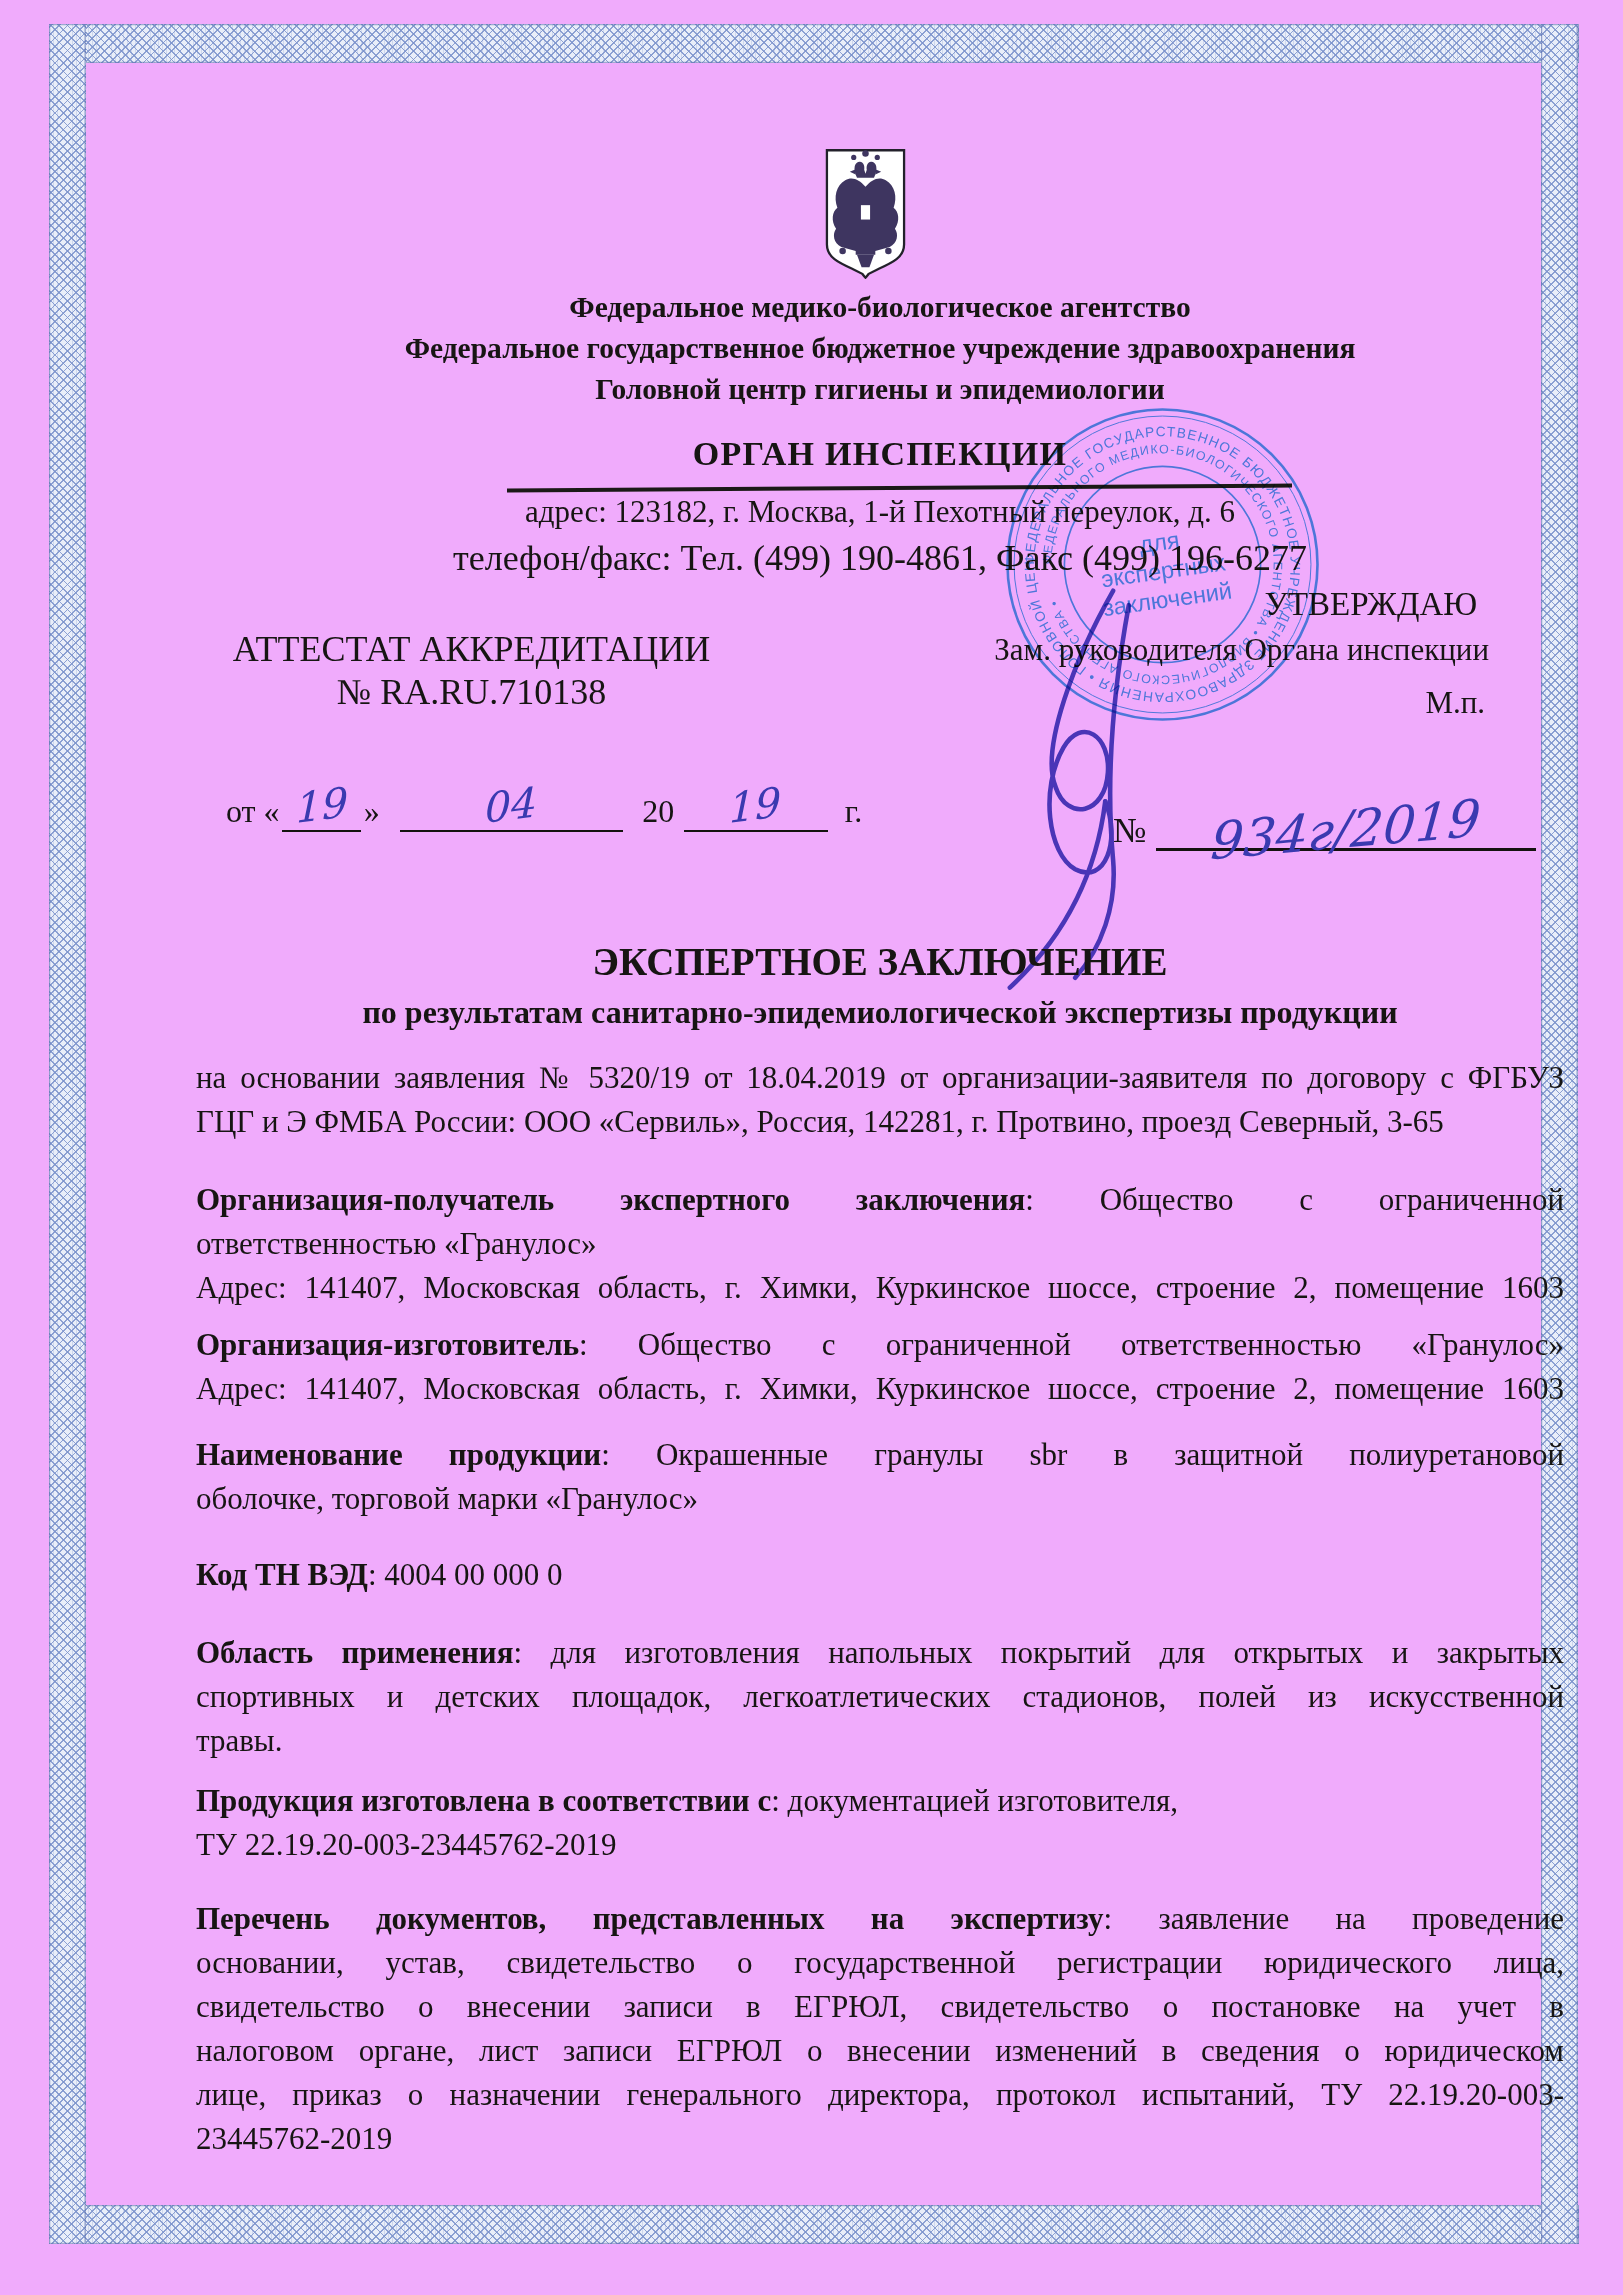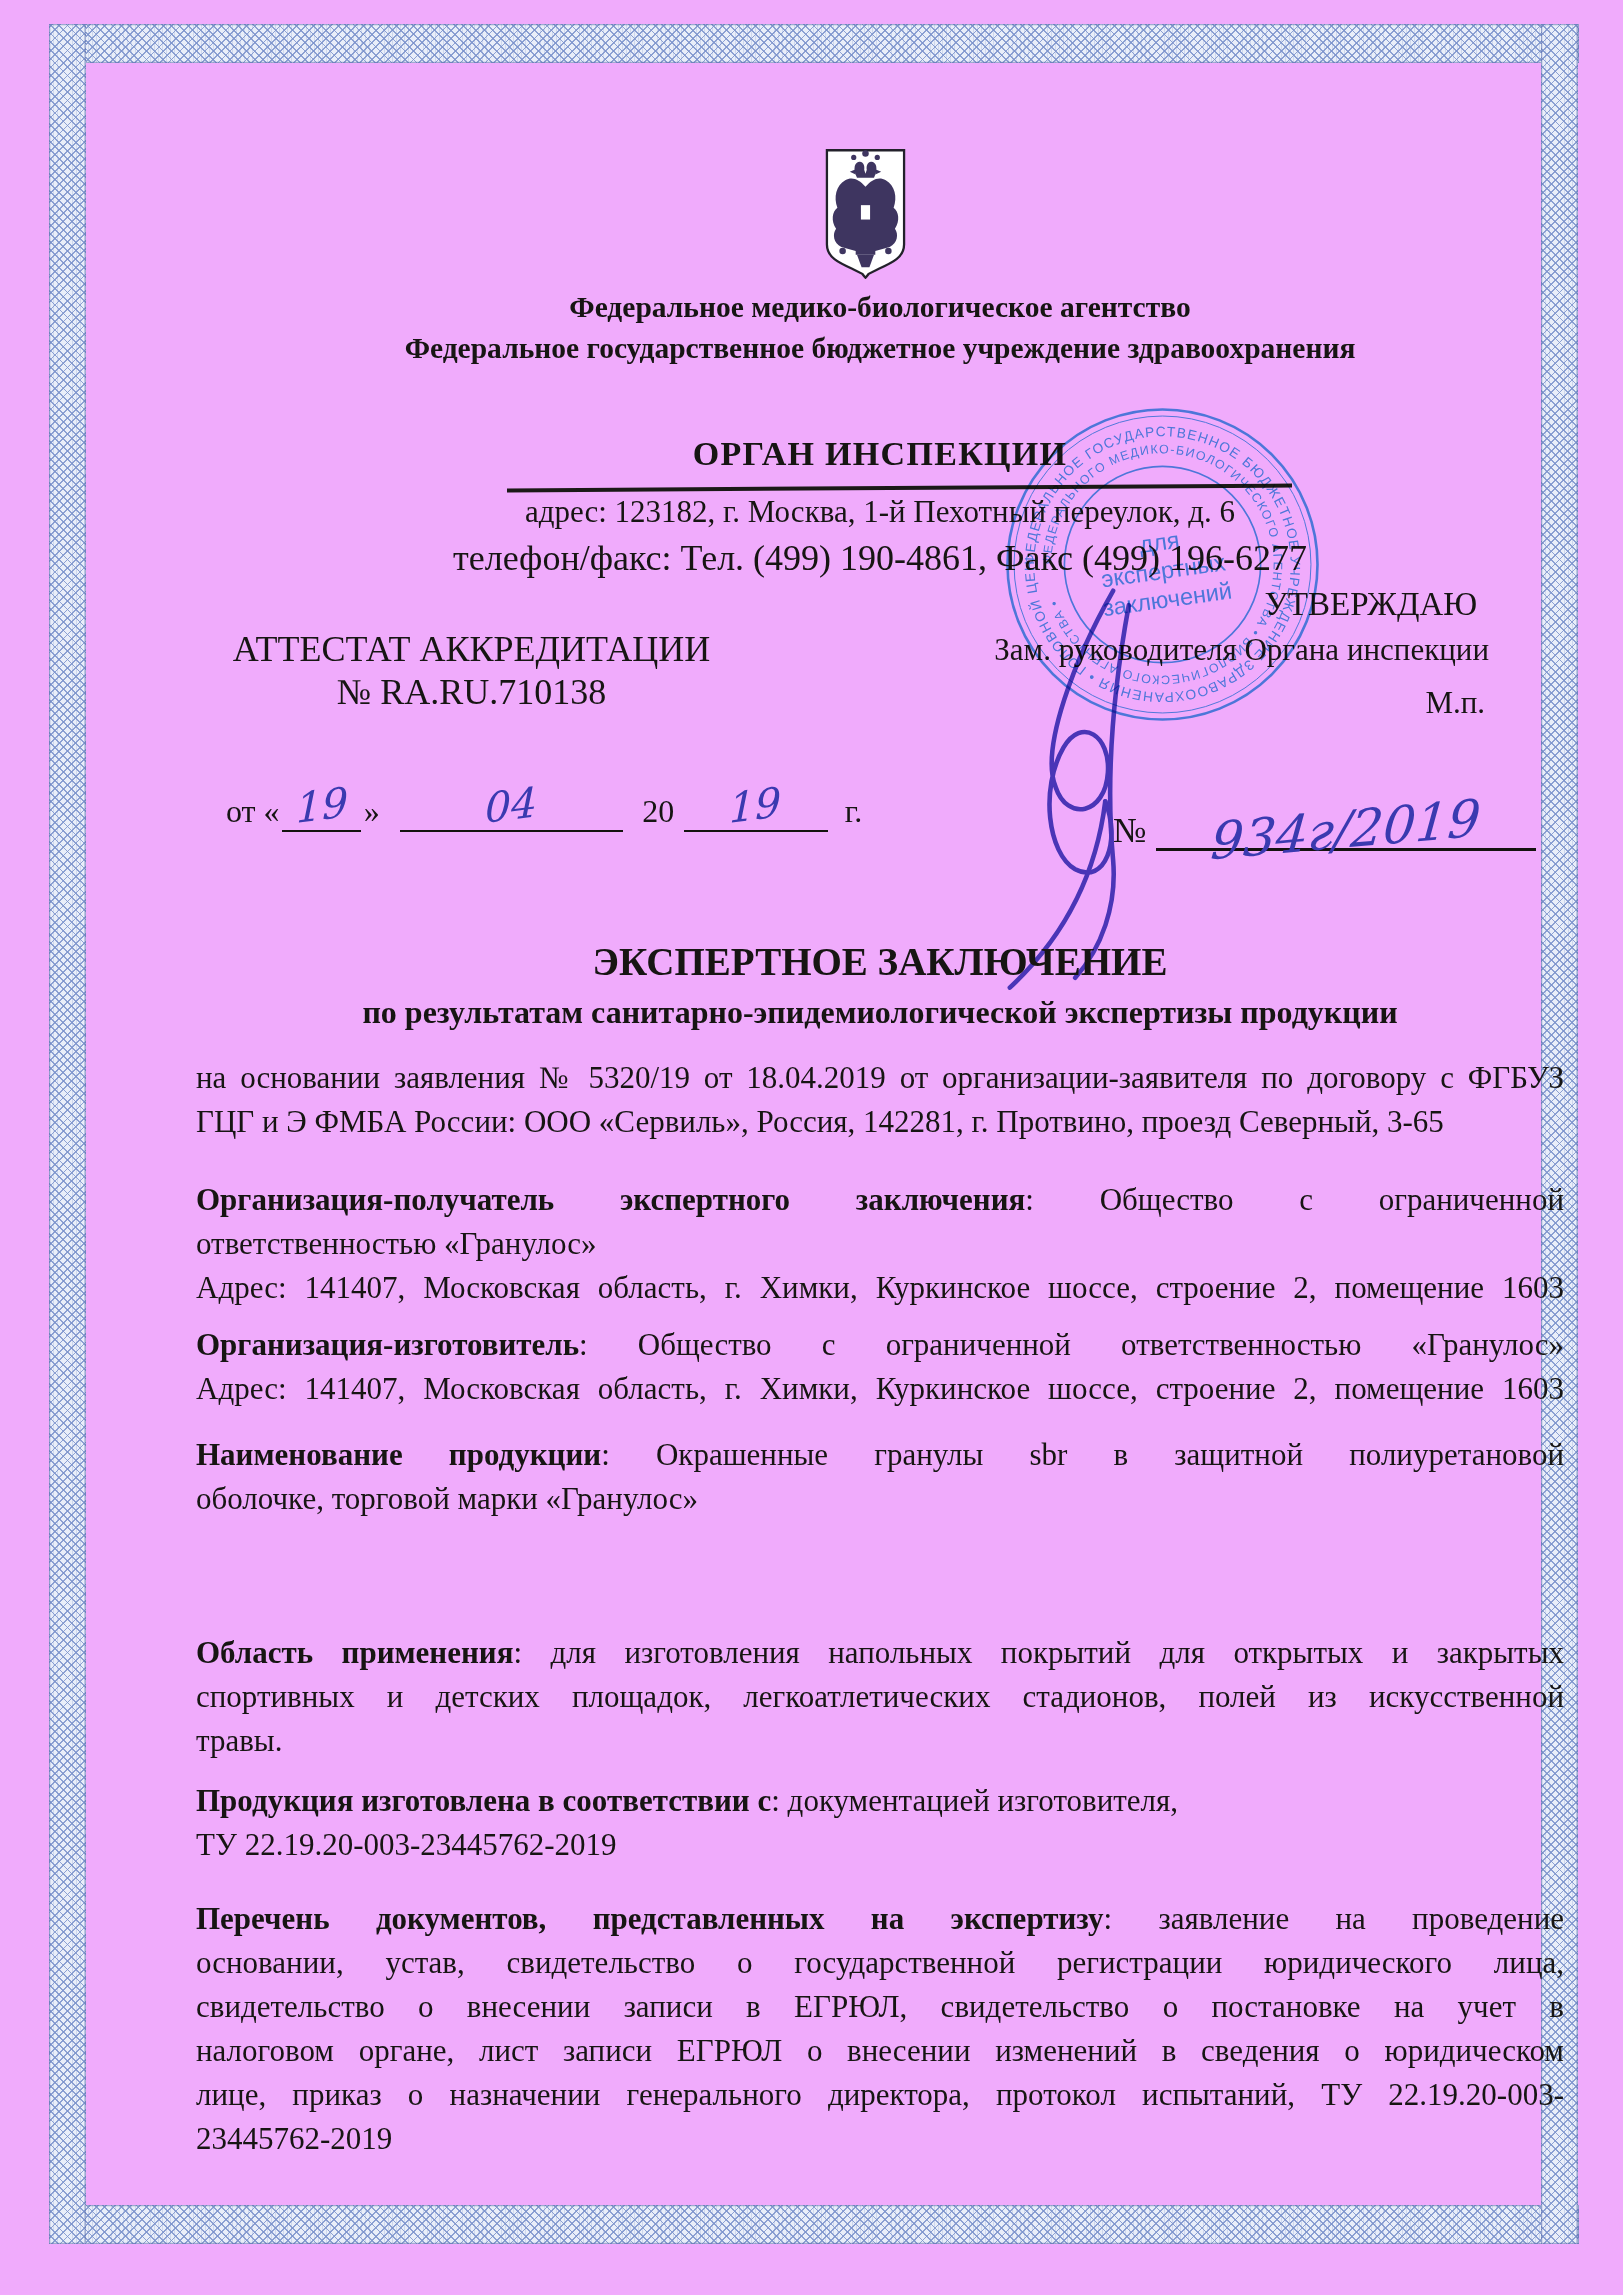--- a/index.html
+++ b/index.html
@@ -97,20 +97,21 @@
       <path d="M52,164 L78,164 L71,183 L59,183 Z"></path>
       <circle cx="30" cy="158" r="5"></circle>
         <circle cx="100" cy="158" r="5"></circle>
       <rect x="58" y="88" width="14" height="22" fill="#ffffff"></rect>
     </g>
   </svg>
 
   <div class="hdr abs">
     <div>Федеральное медико-биологическое агентство</div>
     <div>Федеральное государственное бюджетное учреждение здравоохранения</div>
+    <div>Головной центр гигиены и эпидемиологии</div>
   </div>
   <div class="dept abs">ОРГАН ИНСПЕКЦИИ</div>
   <div class="dept-rule abs"></div>
   <div class="addr1 abs">адрес: 123182, г. Москва, 1-й Пехотный переулок, д. 6</div>
   <div class="addr2 abs">телефон/факс: Тел. (499) 190-4861, Факс (499) 196-6277</div>
 
   <div class="accr abs">
     <div>АТТЕСТАТ АККРЕДИТАЦИИ</div>
     <div>№ RA.RU.710138</div>
   </div>
@@ -180,20 +181,23 @@
   <div class="para p2 abs">
     <div class="ln fill"><span class="b">Организация-изготовитель</span><span>: Общество с ограниченной ответственностью «Гранулос»</span></div>
     <div class="ln fill"><span>Адрес: 141407, Московская область, г. Химки, Куркинское шоссе, строение 2, помещение 1603</span></div>
   </div>
 
   <div class="para p3 abs">
     <div class="ln fill"><span class="b">Наименование продукции</span><span>: Окрашенные гранулы sbr в защитной полиуретановой</span></div>
     <div class="ln"><span>оболочке, торговой марки «Гранулос»</span></div>
   </div>
 
+  <div class="para p4 abs">
+    <div class="ln"><span class="b">Код ТН ВЭД</span><span>: 4004 00 000 0</span></div>
+  </div>
 
   <div class="para p5 abs">
     <div class="ln fill"><span class="b">Область применения</span><span>: для изготовления напольных покрытий для открытых и закрытых</span></div>
     <div class="ln fill"><span>спортивных и детских площадок, легкоатлетических стадионов, полей из искусственной</span></div>
     <div class="ln"><span>травы.</span></div>
   </div>
 
   <div class="para p6 abs">
     <div class="ln"><span class="b">Продукция изготовлена в соответствии с</span><span>: документацией изготовителя,</span></div>
     <div class="ln"><span>ТУ 22.19.20-003-23445762-2019</span></div>

